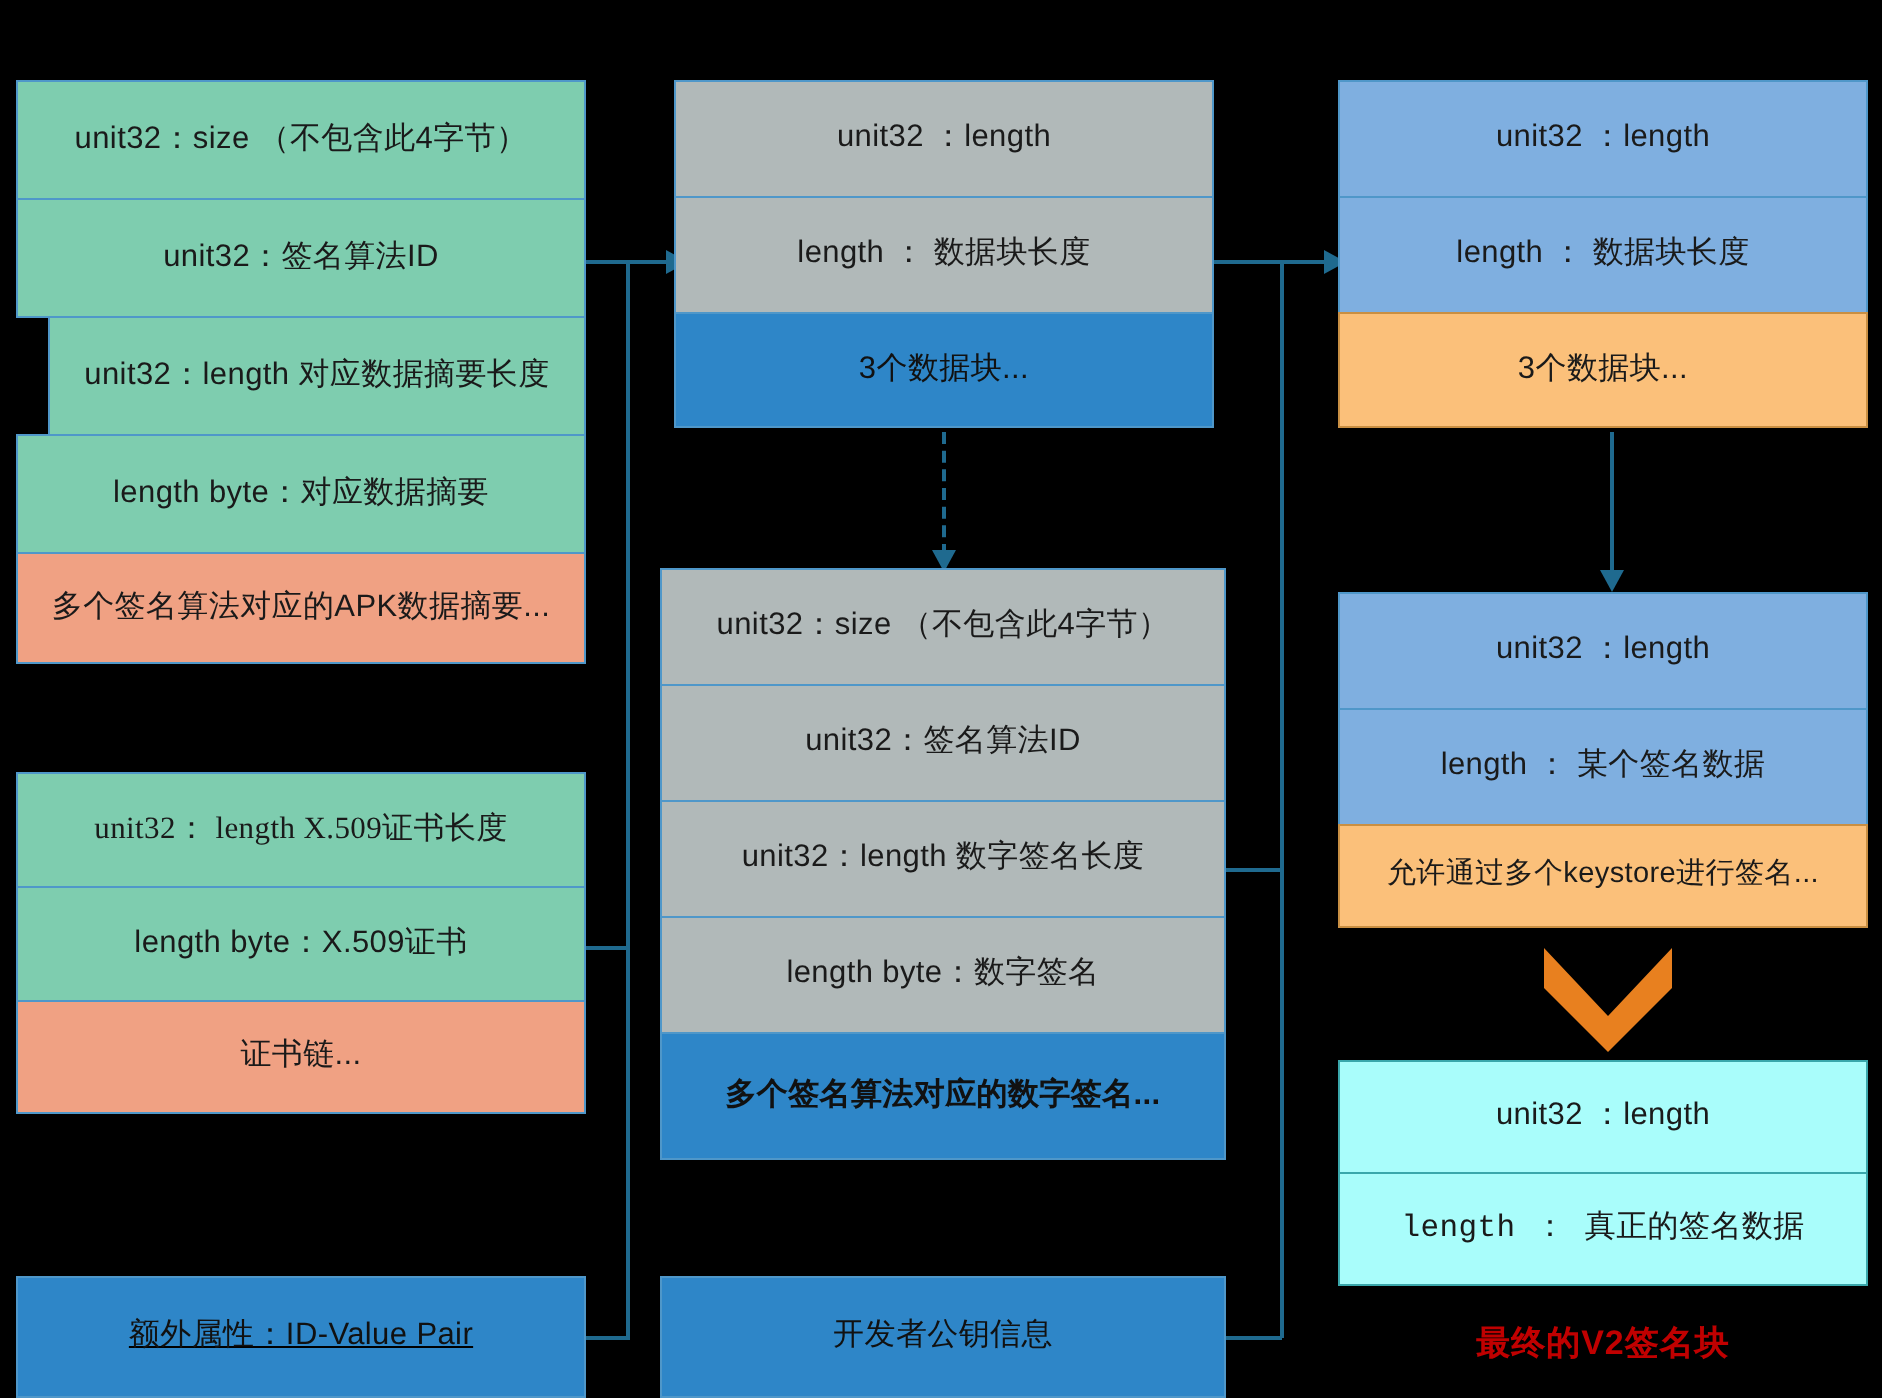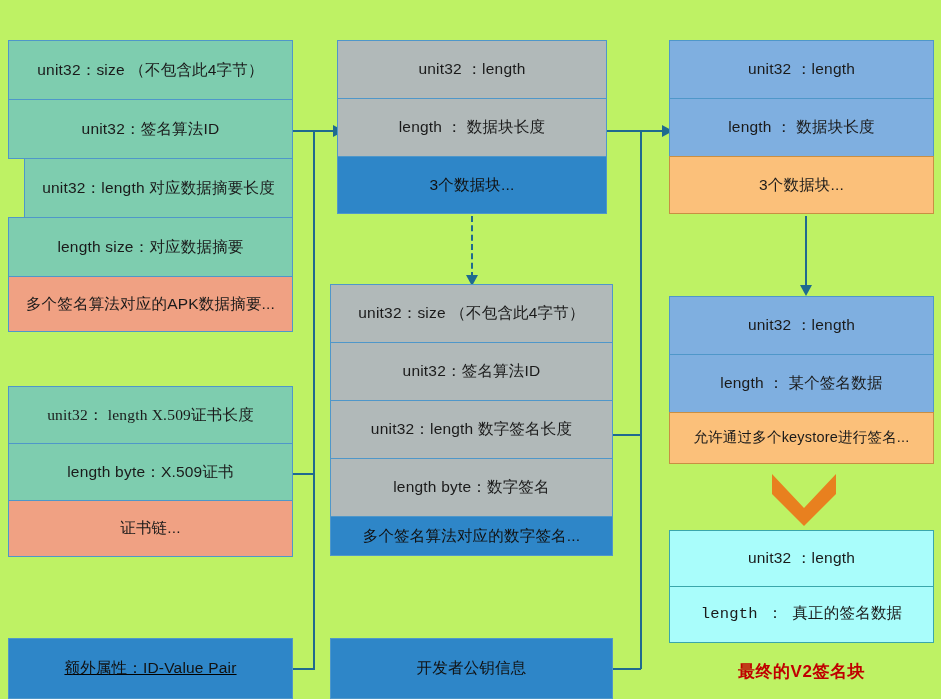--- a/index.html
+++ b/index.html
@@ -7,21 +7,21 @@
     padding: 0;
     background: #ffffff;
   }
   body {
     font-family: "Liberation Sans", "DejaVu Sans", sans-serif;
   }
   #canvas {
     position: relative;
     width: 941px;
     height: 699px;
-    background: #bef264;
+    background: #000000;
     overflow: hidden;
   }
   .stack {
     position: absolute;
     box-sizing: border-box;
   }
   .cell {
     box-sizing: border-box;
     border: 1px solid #4f97c9;
     display: flex;
@@ -96,21 +96,21 @@
 </style>
 </head>
 <body>
 
 <div id="canvas">
 
   <div class="stack" style="left:8px; top:40px; width:285px;">
     <div class="cell c-green" style="height:60px;">unit32：size （不包含此4字节）</div>
     <div class="cell c-green" style="height:60px;">unit32：签名算法ID</div>
     <div class="cell c-green" style="height:60px;margin-left:16px;">unit32：length 对应数据摘要长度</div>
-    <div class="cell c-green" style="height:60px;">length size：对应数据摘要</div>
+    <div class="cell c-green" style="height:60px;">length byte：对应数据摘要</div>
     <div class="cell c-salmon" style="height:56px;">多个签名算法对应的APK数据摘要...</div>
   </div>
 
   <div class="stack" style="left:8px; top:386px; width:285px;">
     <div class="cell c-green" style="height:58px;font-family:Liberation Serif, serif;">unit32： length X.509证书长度</div>
     <div class="cell c-green" style="height:58px;">length byte：X.509证书</div>
     <div class="cell c-salmon" style="height:57px;">证书链...</div>
   </div>
 
   <div class="stack" style="left:8px; top:638px; width:285px;text-decoration:underline;">
@@ -131,21 +131,21 @@
   </div>
 
   <div class="dashed-v" style="left:471px; top:216px; height:62px;"></div>
   <div class="arrow-d" style="left:466px; top:275px;"></div>
 
   <div class="stack" style="left:330px; top:284px; width:283px;">
     <div class="cell c-gray" style="height:59px;">unit32：size （不包含此4字节）</div>
     <div class="cell c-gray" style="height:59px;">unit32：签名算法ID</div>
     <div class="cell c-gray" style="height:59px;">unit32：length 数字签名长度</div>
     <div class="cell c-gray" style="height:59px;">length byte：数字签名</div>
-    <div class="cell c-blue" style="height:40px; color:#111;">多个签名算法对应的数字签名...</div>
+    <div class="cell c-blue" style="height:64px; color:#111;font-weight:bold;">多个签名算法对应的数字签名...</div>
   </div>
 
   <div class="stack" style="left:330px; top:638px; width:283px;">
     <div class="cell c-blue" style="height:61px; color:#111;">开发者公钥信息</div>
   </div>
 
   <div class="line-h" style="left:607px; top:130px; width:34px;"></div>
   <div class="line-h" style="left:613px; top:434px; width:28px;"></div>
   <div class="line-h" style="left:613px; top:668px; width:28px;"></div>
   <div class="line-v" style="left:640px; top:130px; height:539px;"></div>

